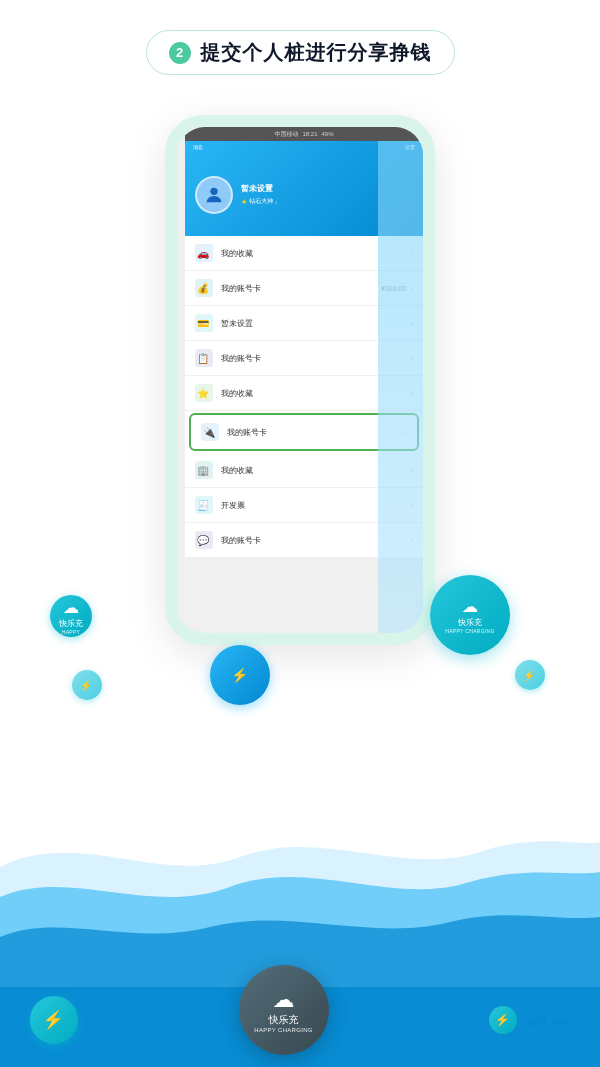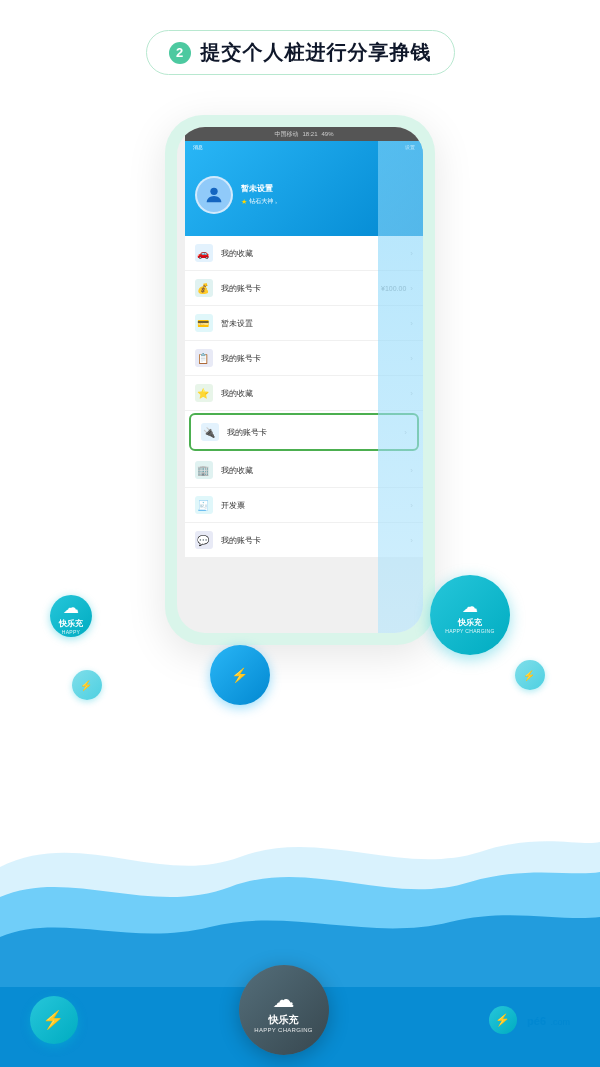--- a/index.html
+++ b/index.html
@@ -299,21 +299,21 @@
       color: #fff;
     }
 
     .hc-icon {
       font-size: 16px;
       margin-bottom: 1px;
     }
 
     .hc-text-main {
       font-size: 8px;
-      font-weight: 700;
+      font-weight: 400;
       color: #fff;
     }
 
     .hc-text-sub {
       font-size: 5px;
       color: rgba(255,255,255,0.85);
       letter-spacing: 0.3px;
     }
 
     

